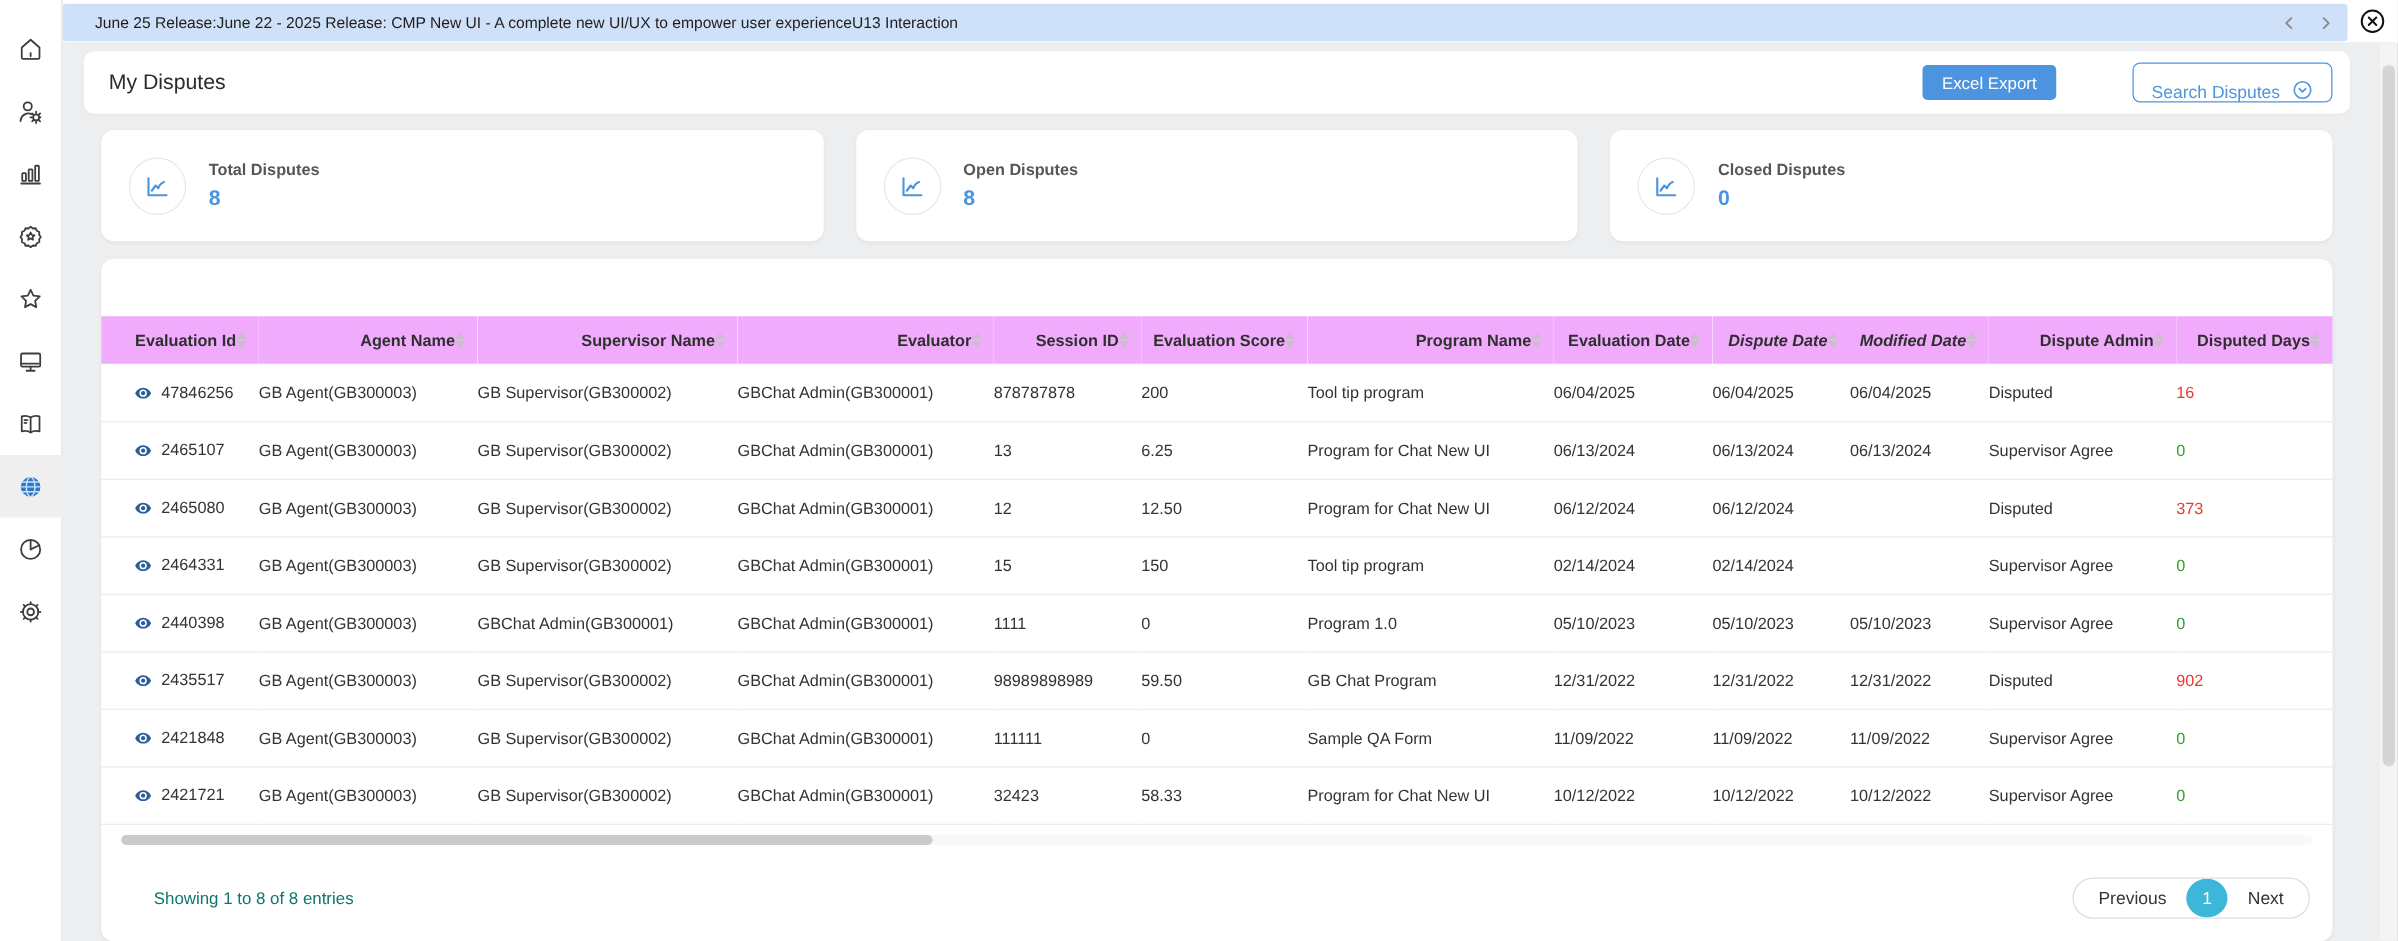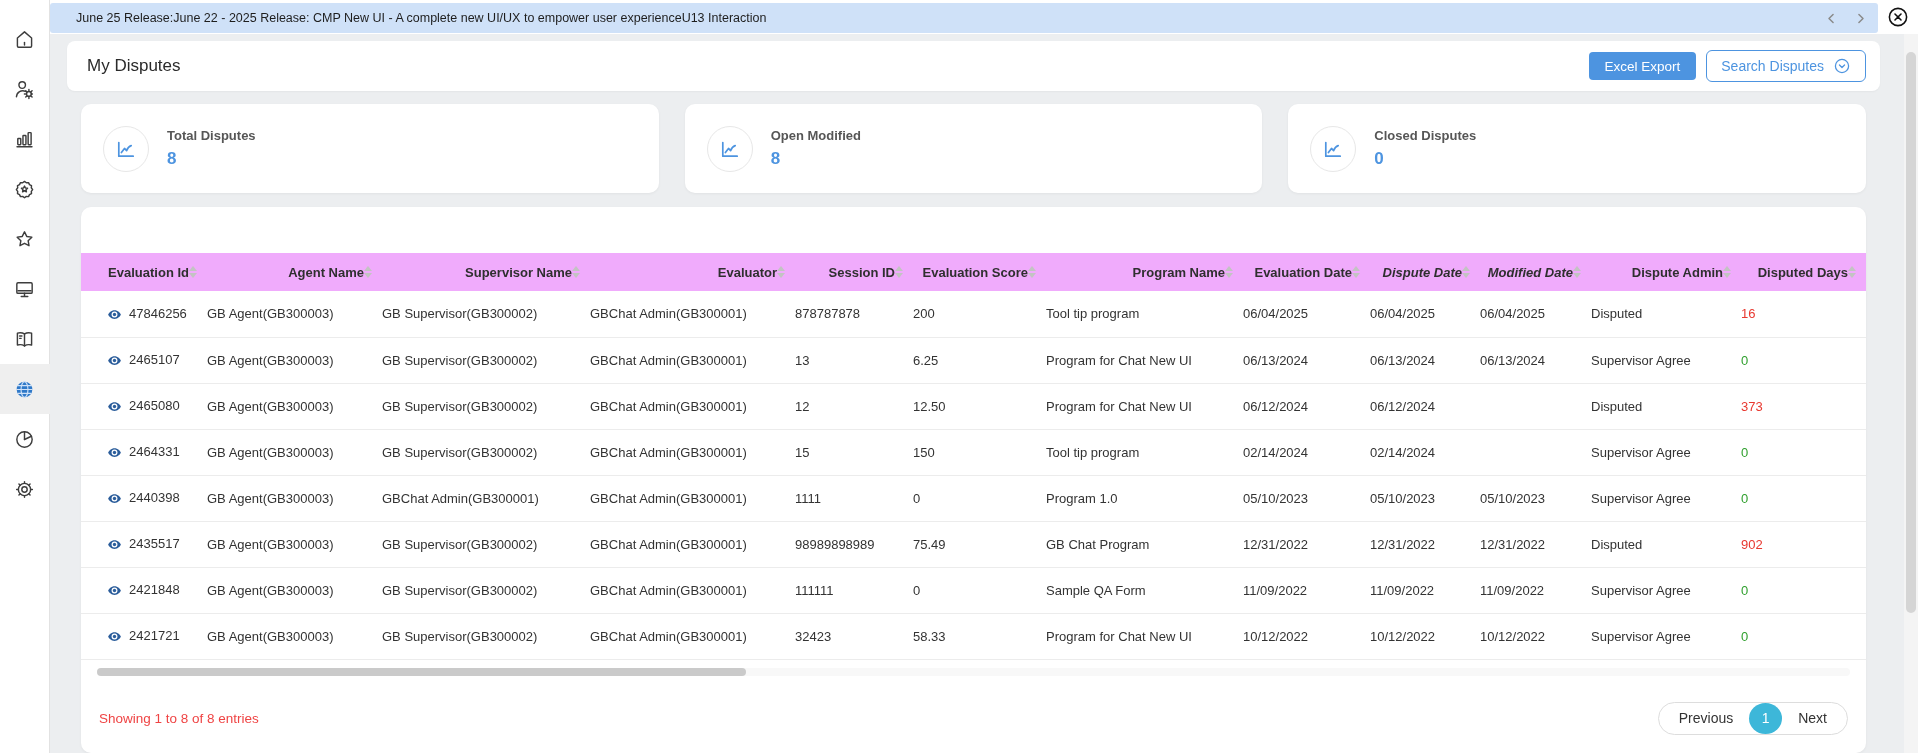--- a/index.html
+++ b/index.html
@@ -34,23 +34,23 @@
   .topbar-nav svg{width:15px;height:15px;stroke:#8a8a8a;stroke-width:2.4;fill:none;stroke-linecap:round;stroke-linejoin:round;cursor:pointer;}
   .topbar-close{position:absolute;right:9px;top:6px;width:22px;height:22px;cursor:pointer;}
   .topbar-close svg{width:22px;height:22px;stroke:#111;stroke-width:1.7;fill:none;stroke-linecap:round;}
 
   
   .main{flex:1;background:#eceef0;padding:7px 38px 0 17px;overflow:hidden;position:relative;}
 
   
   .header-card{background:#fff;border-radius:8px;height:50px;display:flex;align-items:center;padding:0 14px 0 20px;box-shadow:0 1px 2px rgba(0,0,0,.04);}
   .page-title{font-size:17px;color:#2b2b2b;font-weight:400;}
-  .header-actions{margin-left:auto;display:flex;align-items:center;gap:10px;}
+  .header-actions{margin-left:auto;display:flex;align-items:center;gap:24px;}
   .btn-excel{background:var(--accent);color:#fff;border:none;border-radius:4px;height:28px;padding:0 16px;font-size:13.5px;font-family:inherit;cursor:pointer;}
-  .btn-search{background:#fff;color:var(--accent);border:1px solid var(--accent);border-radius:6px;height:32px;padding:0 14px;font-size:14px;font-family:inherit;display:flex;align-items:center;gap:9px;cursor:pointer;}
+  .btn-search{background:#fff;color:var(--accent);border:1px solid var(--accent);border-radius:6px;height:32px;padding:0 14px;font-size:14px;font-family:inherit;display:flex;align-items:flex-end;gap:9px;cursor:pointer;margin-left:37px;}
   .btn-search svg{width:18px;height:18px;stroke:var(--accent);stroke-width:1.7;fill:none;stroke-linecap:round;stroke-linejoin:round;}
 
   
   .stats-row{display:flex;gap:26px;margin:13px 14px 0;}
   .stat-card{flex:1;background:#fff;border-radius:10px;height:89px;display:flex;align-items:center;padding:0 22px;box-shadow:0 1px 3px rgba(0,0,0,.05);}
   .stat-icon{width:46px;height:46px;border:1px solid #e7e7e7;border-radius:50%;display:flex;align-items:center;justify-content:center;flex-shrink:0;}
   .stat-icon svg{width:24px;height:24px;stroke:var(--accent);stroke-width:1.7;fill:none;stroke-linecap:round;stroke-linejoin:round;}
   .stat-texts{margin-left:18px;display:flex;flex-direction:column;gap:6px;}
   .stat-label{font-size:13px;font-weight:bold;color:#565656;}
   .stat-value{font-size:17px;font-weight:bold;color:var(--accent);}
@@ -80,21 +80,21 @@
   .eye svg{width:15px;height:15px;}
   .days-red{color:var(--days-red);}
   .days-green{color:var(--days-green);}
 
   
   .hscroll{height:8px;margin:8px 16px 0;background:#f8f8f8;border-radius:4px;position:relative;}
   .hscroll-thumb{position:absolute;left:0;top:0;height:8px;width:37%;background:#cacaca;border-radius:4px;cursor:pointer;}
 
   
   .card-footer{display:flex;align-items:center;justify-content:space-between;margin:26px 18px 4px 18px;}
-  .showing-text{font-size:13.5px;color:#ef4444;}
+  .showing-text{font-size:13.5px;color:#0f766e;margin-left:24px;}
   .pager{display:flex;align-items:center;border:1px solid #ddd;border-radius:17px;height:33px;background:#fff;overflow:hidden;}
   .pager button{border:none;background:transparent;font-family:inherit;font-size:14px;color:#333;cursor:pointer;height:100%;}
   .pg-prev{padding:0 16px 0 20px;}
   .pg-next{padding:0 20px 0 16px;}
   .pg-num{width:33px;border-radius:50%;}
   .pg-num.active{background:var(--pagination-active);color:#fff;}
 
   
   .vscroll{position:fixed;right:0;top:34px;bottom:0;width:14px;background:#f4f4f4;}
   .vscroll-thumb{position:absolute;top:18px;left:2px;width:10px;height:78%;background:#d5d5d5;border-radius:5px;cursor:pointer;}
@@ -231,21 +231,21 @@
           </span>
         </div>
         <div class="stat-card">
           <span class="stat-icon">
             <svg viewBox="0 0 24 24">
                 <path d="M4.8 5.6 V19.2 H19.2"></path>
                 <path d="M7.4 15.6 L10.5 11.4 L12.6 13.6 C13.6 11 15.2 9.3 17.2 8.6"></path>
               </svg>
           </span>
           <span class="stat-texts">
-            <span class="stat-label">Open Modified</span>
+            <span class="stat-label">Open Disputes</span>
             <span class="stat-value">8</span>
           </span>
         </div>
         <div class="stat-card">
           <span class="stat-icon">
             <svg viewBox="0 0 24 24">
                 <path d="M4.8 5.6 V19.2 H19.2"></path>
                 <path d="M7.4 15.6 L10.5 11.4 L12.6 13.6 C13.6 11 15.2 9.3 17.2 8.6"></path>
               </svg>
           </span>
@@ -416,21 +416,21 @@
                     <svg viewBox="0 0 24 24">
                       <path d="M12 5 C6.6 5 2.9 9.3 1.8 12 2.9 14.7 6.6 19 12 19 c5.4 0 9.1 -4.3 10.2 -7 C21.1 9.3 17.4 5 12 5 Z" fill="#2b5d9b"></path>
                       <circle cx="12" cy="12" r="4.7" fill="#fff"></circle>
                       <circle cx="12" cy="12" r="2.7" fill="#2b5d9b"></circle>
                     </svg>
                   </span><span>2435517</span></td>
     <td><span>GB Agent(GB300003)</span></td>
     <td><span>GB Supervisor(GB300002)</span></td>
     <td><span>GBChat Admin(GB300001)</span></td>
     <td><span>98989898989</span></td>
-    <td><span>75.49</span></td>
+    <td><span>59.50</span></td>
     <td><span>GB Chat Program</span></td>
     <td><span>12/31/2022</span></td>
     <td><span>12/31/2022</span></td>
     <td><span>12/31/2022</span></td>
     <td><span>Disputed</span></td>
     <td><span class="days-red">902</span></td>
   </tr>
               <tr>
     <td><span class="eye">
                     <svg viewBox="0 0 24 24">

